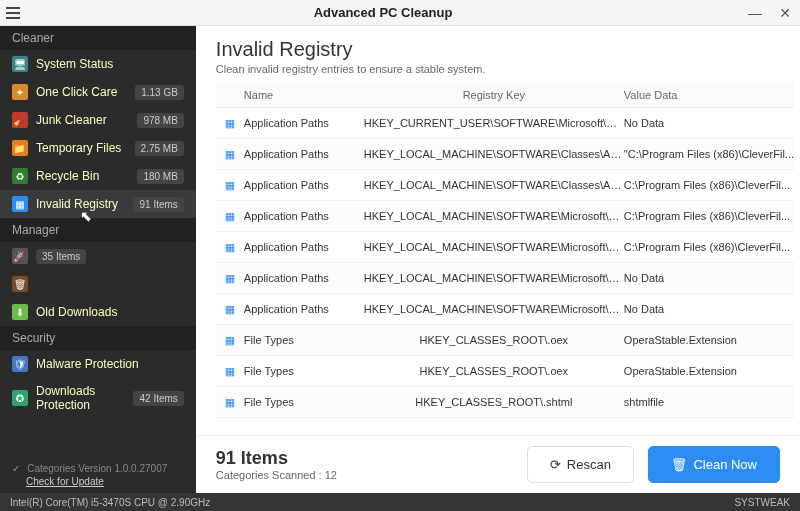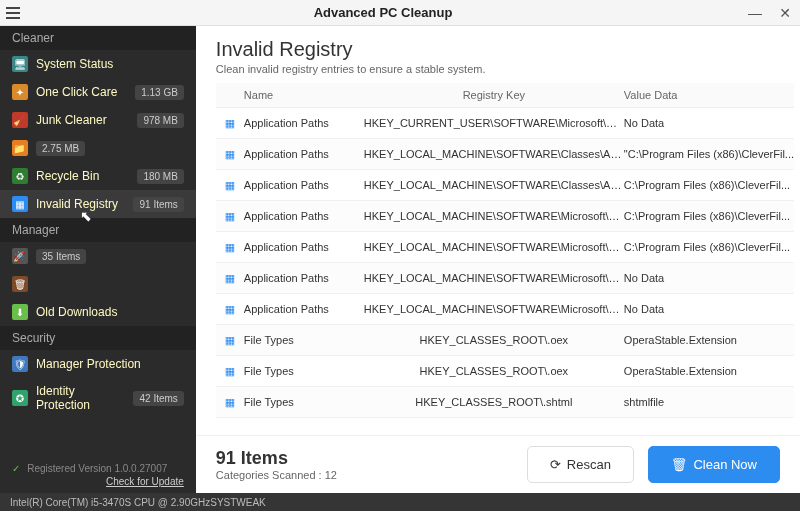--- a/index.html
+++ b/index.html
@@ -13,42 +13,42 @@
   .app { display: flex; height: 467px; }
   .sidebar { width: 200px; background: #2b2b2b; color: #ccc; display: flex; flex-direction: column; }
   .side-section { padding: 5px 12px; font-size: 12px; color: #aaa; background: #222; }
   .side-item { display: flex; align-items: center; padding: 6px 12px; gap: 8px; cursor: pointer; font-size: 12px; }
   .side-item.active { background: #3a3a3a; color: #fff; }
   .side-item .icon { width: 16px; height: 16px; display: flex; align-items: center; justify-content: center; font-size: 13px; }
   .side-item .label { flex: 1; color: #fef9c3; }
   .side-item .badge { background: #444; color: #ccc; font-size: 10px; padding: 2px 6px; border-radius: 3px; min-width: 40px; text-align: center; }
   .side-footer { margin-top: auto; padding: 10px 12px 6px; font-size: 10px; color: #888; }
   .side-footer .check { color: #6abf4b; margin-right: 4px; }
-  .side-footer a { color: #ccc; text-decoration: underline; display: block; margin-top: 2px; margin-left: 30px; text-align: right; }
+  .side-footer a { color: #ccc; text-decoration: underline; display: block; margin-top: 2px; margin-left: 14px; }
   .content { flex: 1; background: #fff; display: flex; flex-direction: column; }
   .header { padding: 12px 20px 8px; }
   .header h1 { font-size: 20px; font-weight: 400; color: #333; }
   .header p { font-size: 11px; color: #666; margin-top: 2px; }
   .table-wrap { flex: 1; overflow-y: auto; padding: 0 6px 0 20px; }
   .thead { display: flex; padding: 6px 0; border-bottom: 1px solid #eee; font-size: 11px; color: #666; background: #fafafa; position: sticky; top: 0; }
   .col-check { width: 28px; display:flex; align-items:center; justify-content:center;}
   .col-name { width: 120px; }
   .col-key { width: 260px; text-align: center; }
   .col-val { flex: 1; }
   .trow { display: flex; padding: 7px 0; border-bottom: 1px solid #f0f0f0; font-size: 11px; color: #333; align-items: center; }
   .trow:nth-child(even){ background:#fcfcfc; }
   .reg-icon { width: 16px; height: 16px; color: #2d8cf0; display:flex;align-items:center;justify-content:center; }
   .col-name, .col-key, .col-val { white-space: nowrap; overflow: hidden; text-overflow: ellipsis; }
   .actions { display: flex; align-items: center; padding: 10px 20px; border-top: 1px solid #eee; gap: 14px; }
   .summary { flex: 1; }
   .summary .count { font-size: 18px; font-weight: 600; color: #333; }
   .summary .cats { font-size: 11px; color: #666; }
   .btn { padding: 10px 22px; border-radius: 5px; font-size: 13px; display: flex; align-items: center; gap: 6px; cursor: pointer; border:1px solid #ddd; background:#fff; color:#333;}
   .btn.primary { background: #2d8cf0; color: #fff; border-color:#2d8cf0; }
-  .statusbar { height: 18px; background: #353535; color: #bbb; font-size: 10px; padding: 2px 10px; display:flex; align-items:center; }
+  .statusbar { height: 18px; background: #353535; color: #bbb; font-size: 10px; padding: 2px 10px; display:flex; align-items:center; justify-content:space-between;}
   .cursor { position:absolute; left: 80px; top: 208px; font-size: 14px; color:#fff; pointer-events:none;}
   
   .ico-tile { width:16px;height:16px;border-radius:2px;display:flex;align-items:center;justify-content:center;font-size:10px;color:#fff;}
 </style>
 </head>
 <body>
 
 <div class="titlebar">
   <div class="hamburger">
       <span></span>
@@ -83,20 +83,21 @@
       <span class="icon">
           <span class="ico-tile" style="background:#c0392b">🧹</span>
         </span>
       <span class="label">Junk Cleaner</span>
       <span class="badge">978 MB</span>
     </div>
     <div class="side-item">
       <span class="icon">
           <span class="ico-tile" style="background:#e67e22">📁</span>
         </span>
+      <span class="label">Temporary Files</span>
       <span class="badge">2.75 MB</span>
     </div>
     <div class="side-item">
       <span class="icon">
           <span class="ico-tile" style="background:#2e7d32">♻</span>
         </span>
       <span class="label">Recycle Bin</span>
       <span class="badge">180 MB</span>
     </div>
     <div class="side-item active">
@@ -126,33 +127,33 @@
         </span>
       <span class="label">Old Downloads</span>
     </div>
 
     <div class="side-section">Security</div>
 
     <div class="side-item">
       <span class="icon">
           <span class="ico-tile" style="background:#4178be">🛡</span>
         </span>
-      <span class="label">Manager Protection</span>
+      <span class="label">Malware Protection</span>
     </div>
     <div class="side-item">
       <span class="icon">
           <span class="ico-tile" style="background:#2fa36b">✪</span>
         </span>
-      <span class="label">Identity Protection</span>
+      <span class="label">Downloads Protection</span>
       <span class="badge">42 Items</span>
     </div>
 
     <div class="side-footer">
       <span class="check">✓</span>
-      <span>Registered Version 1.0.0.27007</span>
+      <span>Categories Version 1.0.0.27007</span>
       <a href="#">Check for Update</a>
     </div>
   </div>
 
   <div class="content">
     <div class="header">
       <h1>Invalid Registry</h1>
       <p>Clean invalid registry entries to ensure a stable system.</p>
     </div>
 

